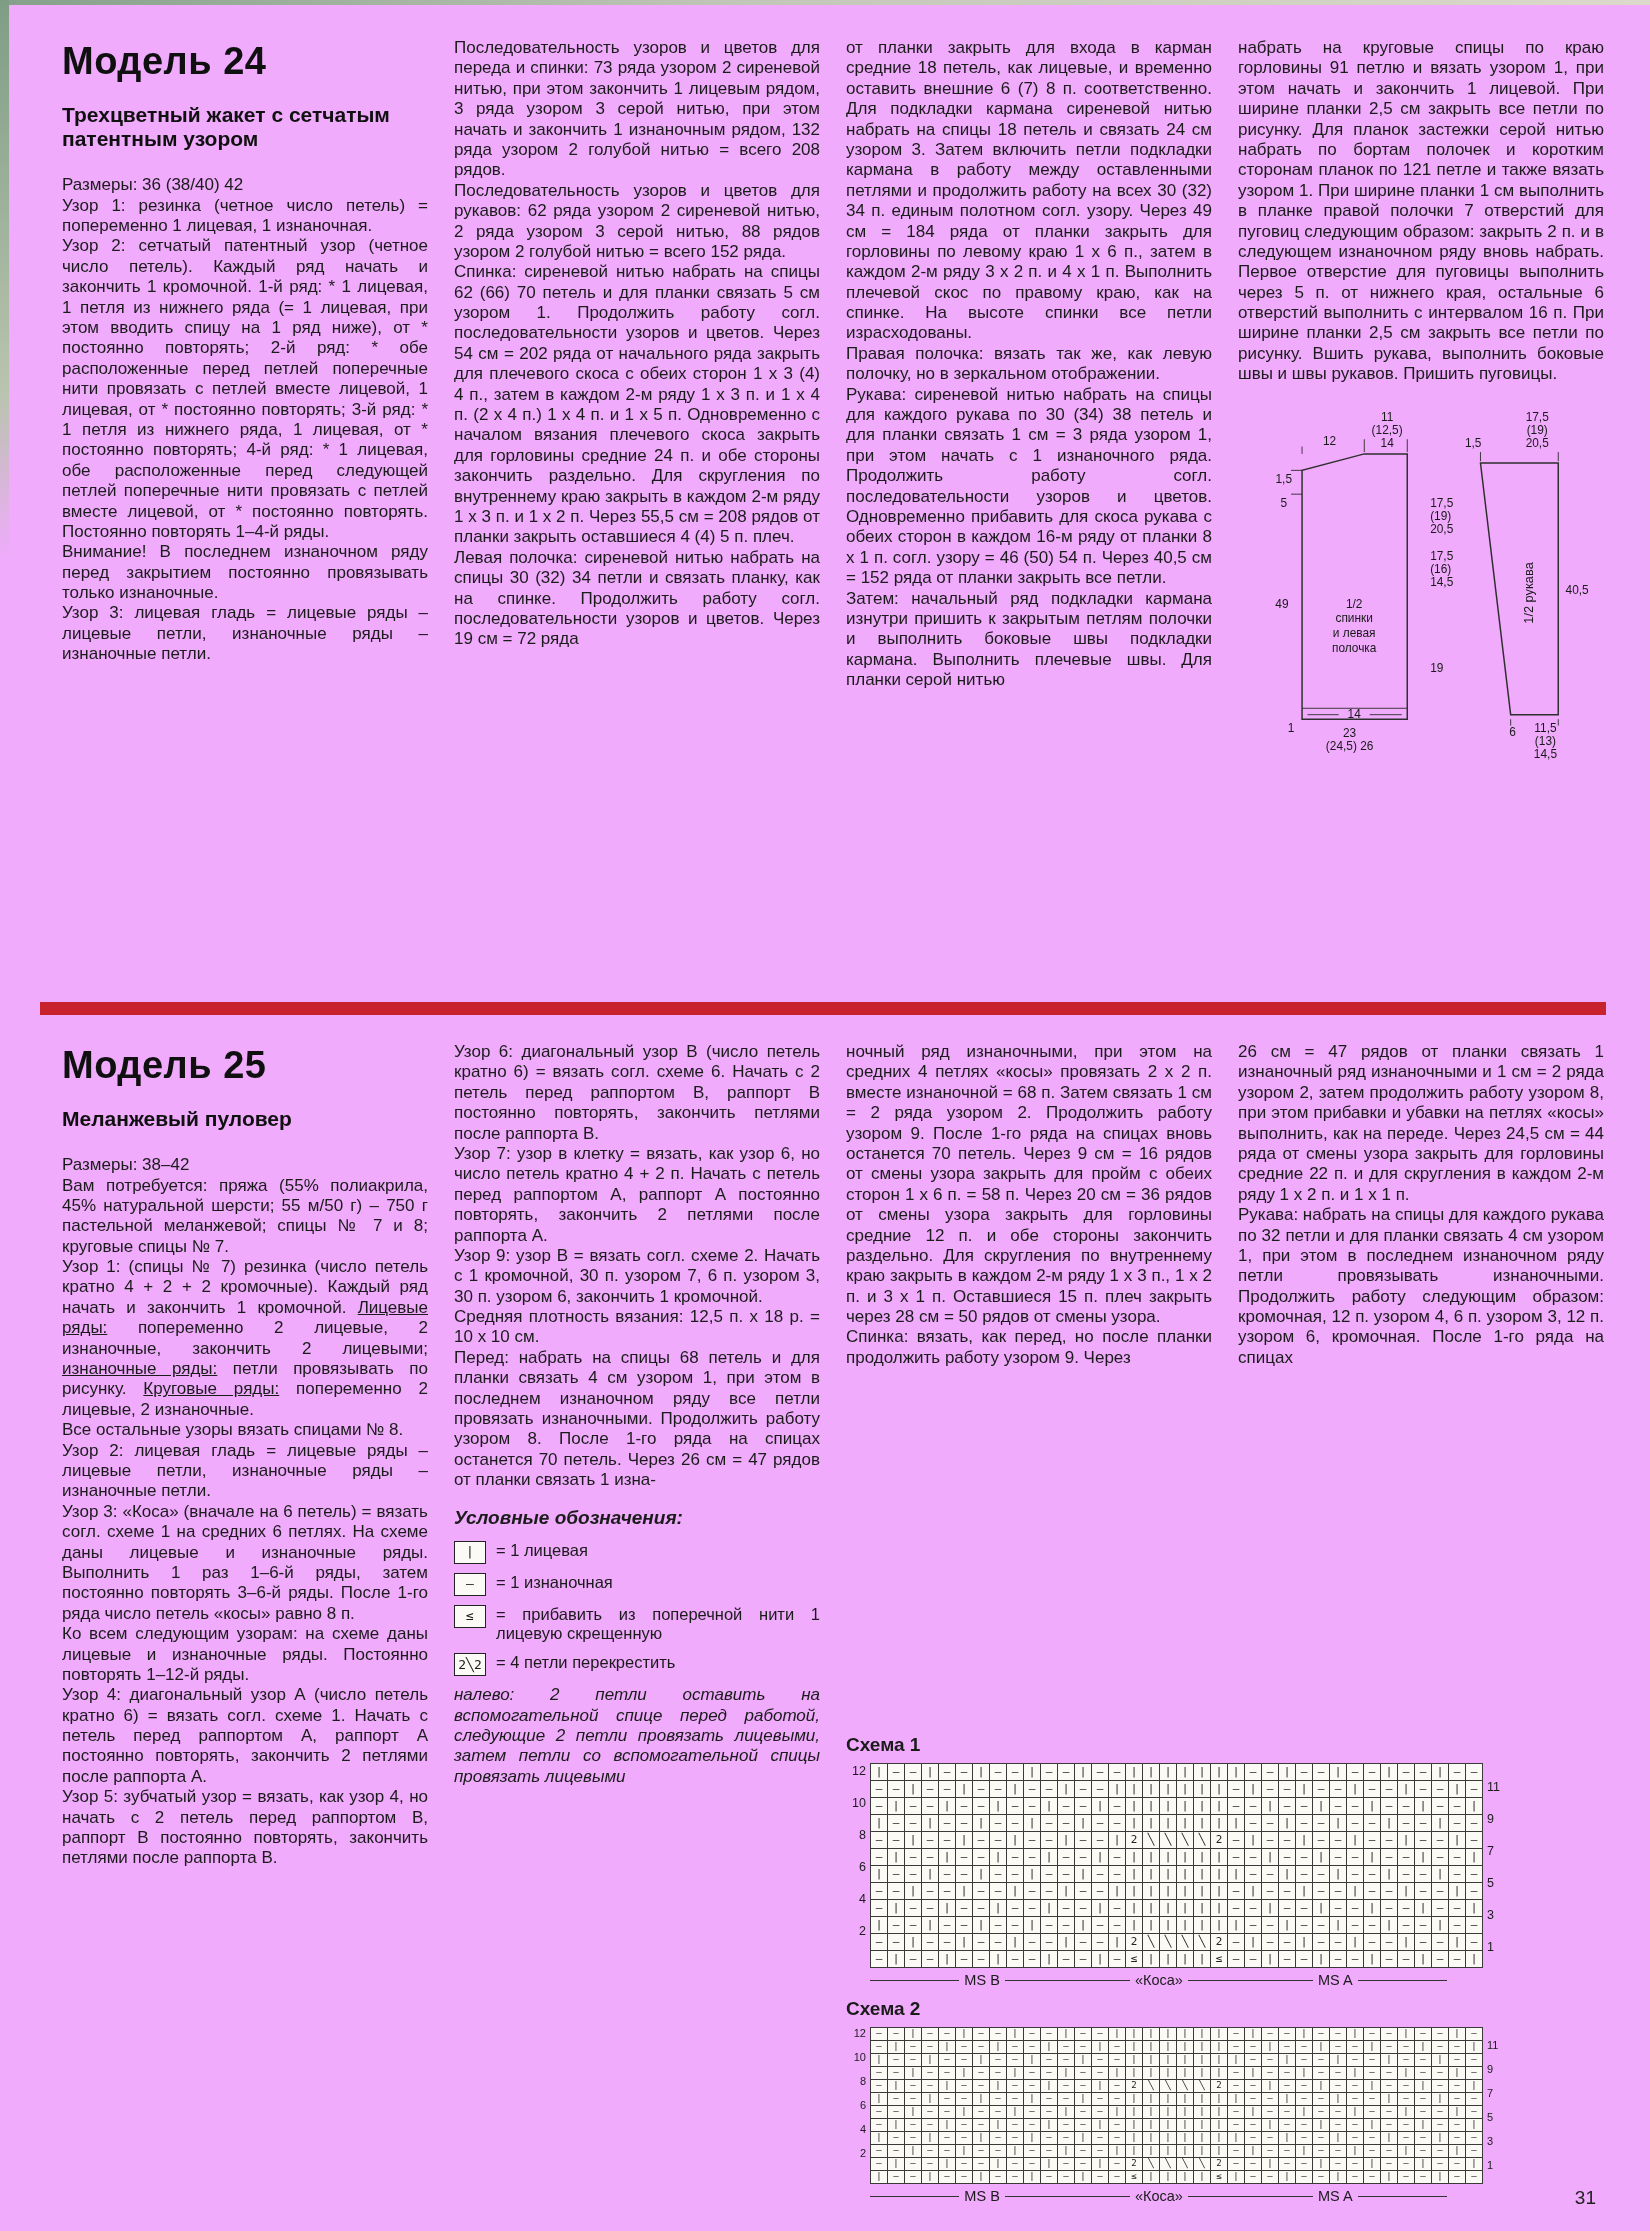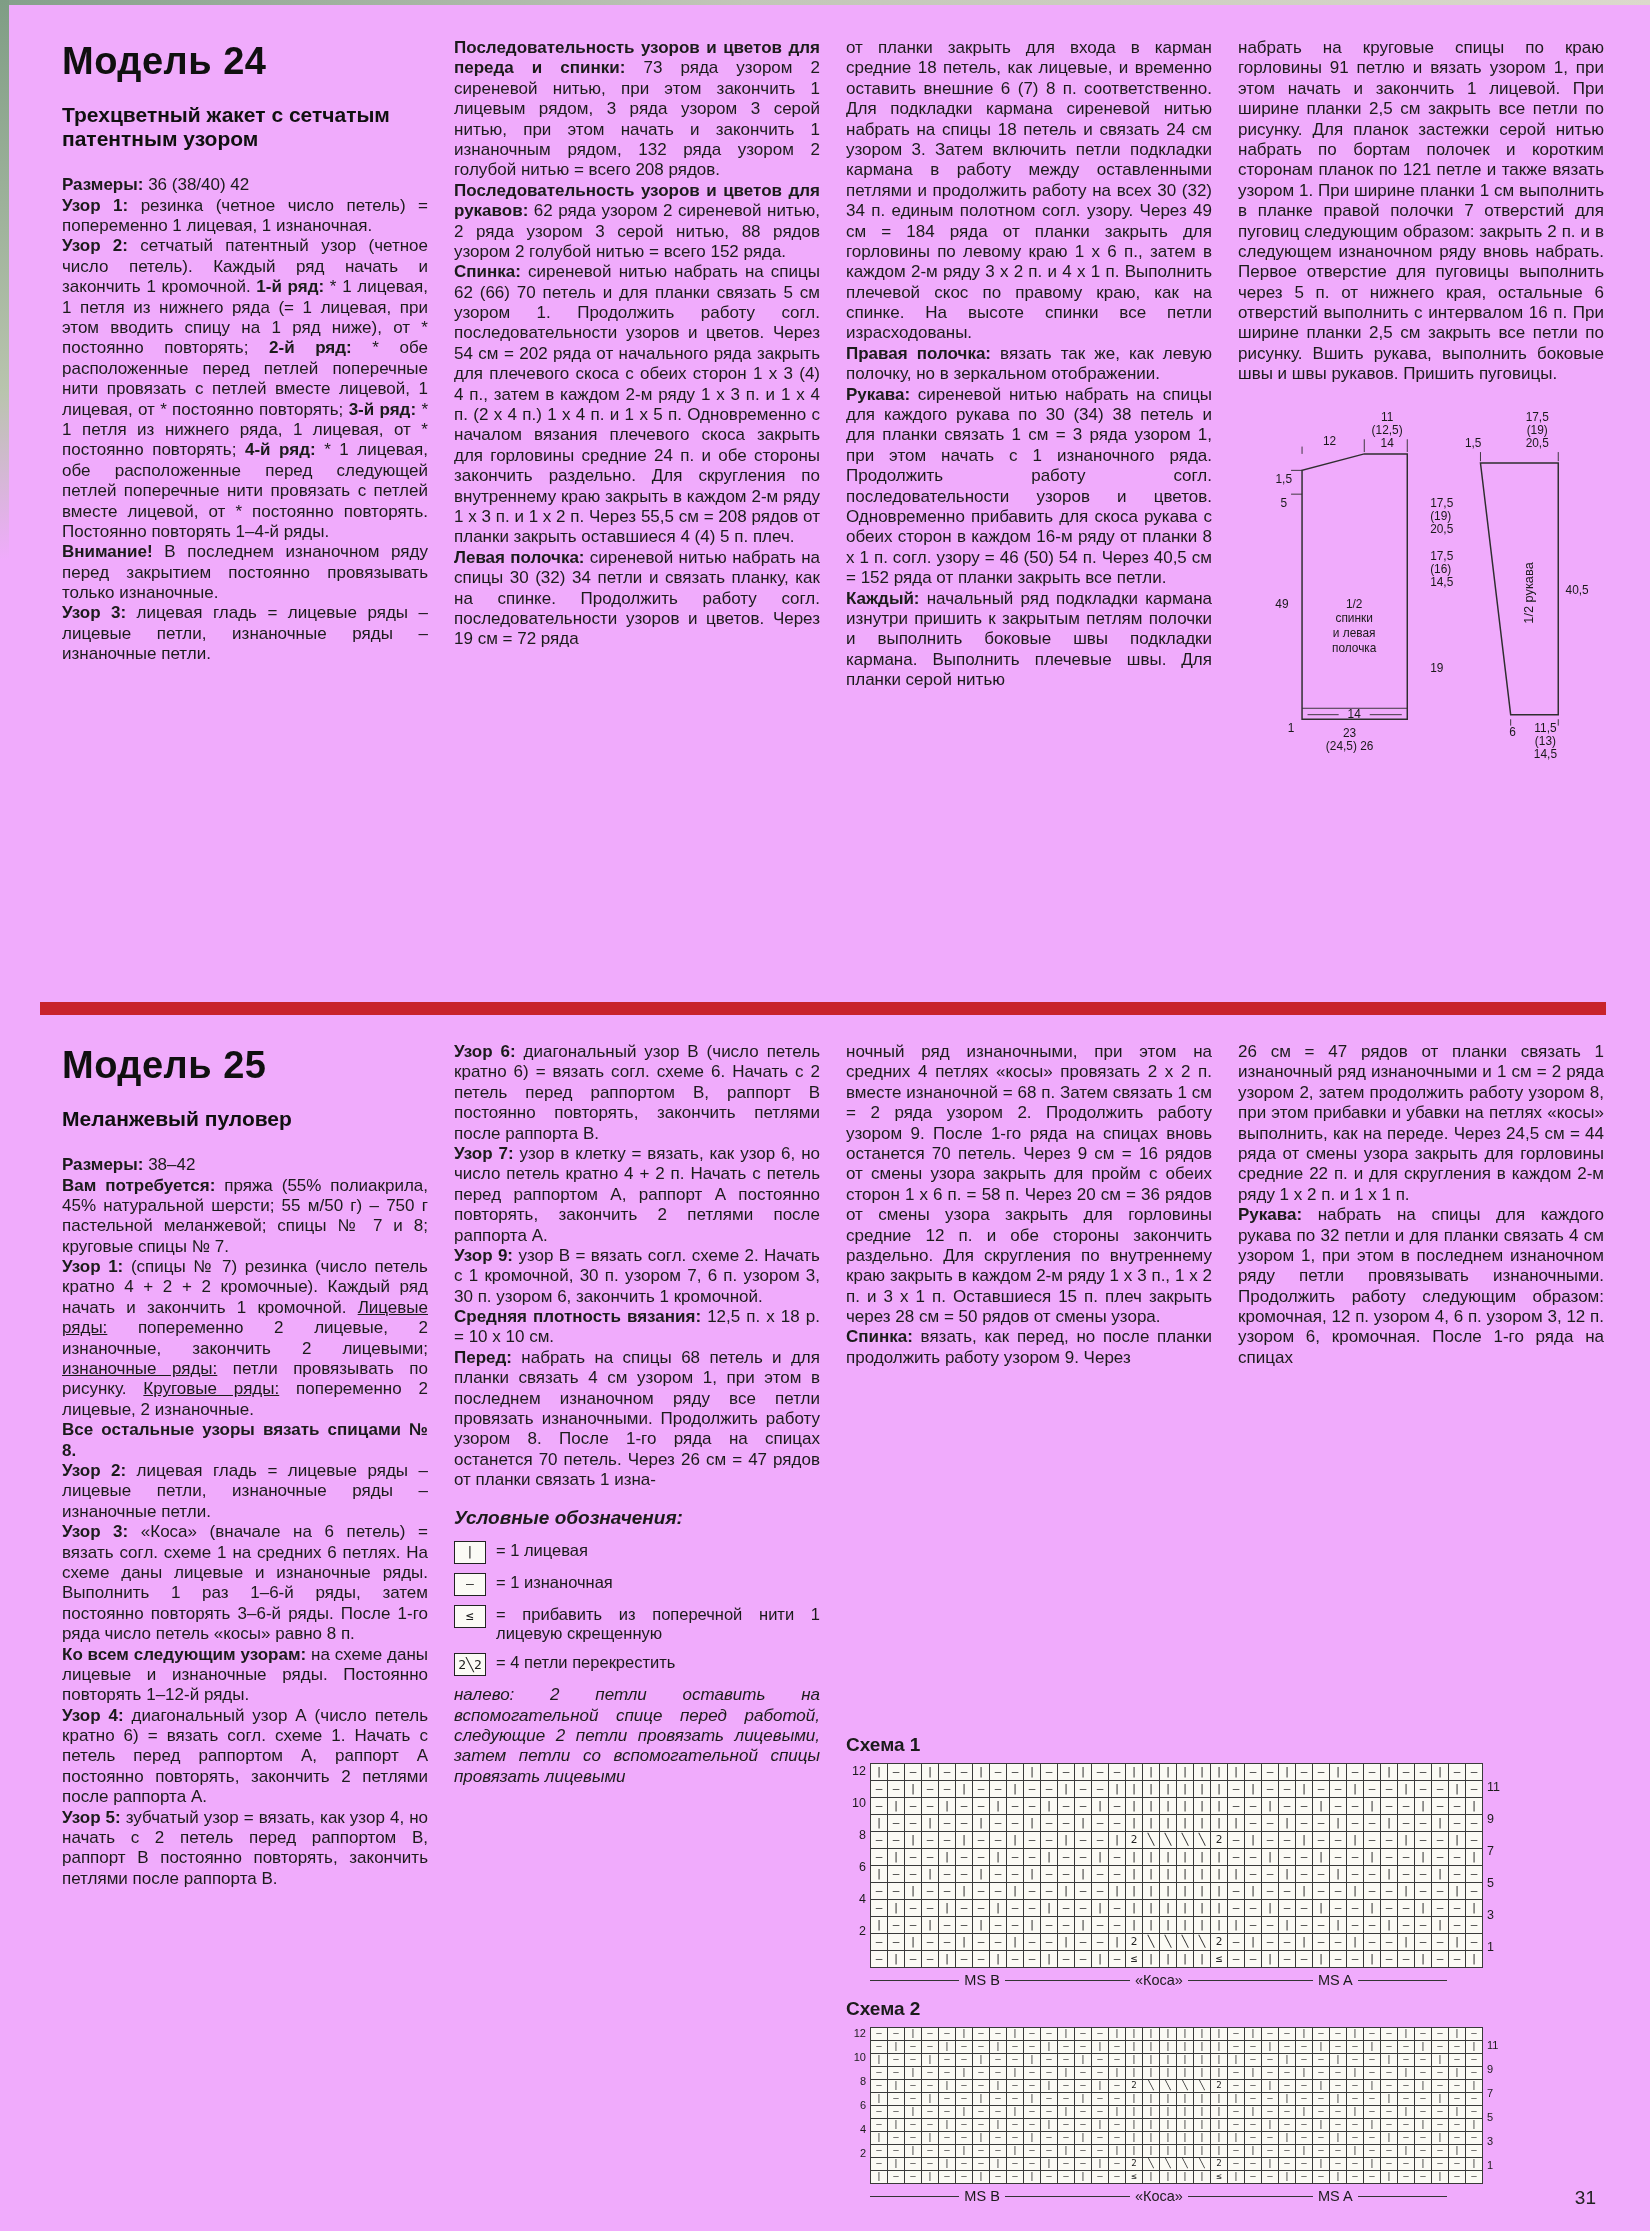--- a/index.html
+++ b/index.html
@@ -10,21 +10,21 @@
   .edge-left{position:absolute;left:0;top:0;width:9px;height:560px;
         background:linear-gradient(180deg,#7f9d85,#b9c4ae 70%,rgba(185,196,174,0));}
   .model{position:absolute;left:62px;right:46px;display:grid;
          grid-template-columns:repeat(4,1fr);column-gap:26px;}
   .model-1{top:38px;height:958px;}
   .model-2{top:1042px;height:1175px;}
   .divider{position:absolute;left:40px;right:44px;top:1002px;height:13px;background:#c8232c;}
   h1{font-size:38px;font-weight:bold;margin:2px 0 20px;color:#101010;letter-spacing:.5px;}
   h2{font-size:21px;font-weight:bold;margin:0 0 24px;line-height:1.15;color:#101010;}
   .para{margin:0;font-size:17px;line-height:1.2;text-align:justify;}
-  .sb{font-weight:bold;}
+  .sb{font-weight:normal;}
   .su{text-decoration:underline;}
   .si{font-style:italic;}
   .legend{margin-top:16px;}
   .legend-heading{font-weight:bold;font-style:italic;font-size:19px;margin:0 0 12px;}
   .legend-item{display:flex;align-items:flex-start;margin:0 0 9px;font-size:16.5px;line-height:1.2;}
   .legend-sym{display:inline-flex;min-width:24px;height:21px;border:1.5px solid #222;
         align-items:center;justify-content:center;font-size:13px;margin-right:10px;
         padding:0 3px;font-family:"DejaVu Sans Mono",monospace;flex:0 0 auto;background:#fbfaf5;}
   .legend-text{flex:1;text-align:justify;}
   .right-half{grid-column:3/5;position:relative;}
@@ -77,21 +77,21 @@
           <p class="para"><span class="sb">Последовательность узоров и цветов для рукавов:</span><span> 62 ряда узором 2 сиреневой нитью, 2 ряда узором 3 серой нитью, 88 рядов узором 2 голубой нитью = всего 152 ряда.</span></p>
           <p class="para"><span class="sb">Спинка:</span><span> сиреневой нитью набрать на спицы 62 (66) 70 петель и для планки связать 5 см узором 1. Продолжить работу согл. последовательности узоров и цветов. Через 54 см = 202 ряда от начального ряда закрыть для плечевого скоса с обеих сторон 1 х 3 (4) 4 п., затем в каждом 2-м ряду 1 х 3 п. и 1 х 4 п. (2 х 4 п.) 1 х 4 п. и 1 х 5 п. Одновременно с началом вязания плечевого скоса закрыть для горловины средние 24 п. и обе стороны закончить раздельно. Для скругления по внутреннему краю закрыть в каждом 2-м ряду 1 х 3 п. и 1 х 2 п. Через 55,5 см = 208 рядов от планки закрыть оставшиеся 4 (4) 5 п. плеч.</span></p>
           <p class="para"><span class="sb">Левая полочка:</span><span> сиреневой нитью набрать на спицы 30 (32) 34 петли и связать планку, как на спинке. Продолжить работу согл. последовательности узоров и цветов. Через 19 см = 72 ряда</span></p>
         </div>
     </div>
     <div class="col">
       <div>
           <p class="para"><span>от планки закрыть для входа в карман средние 18 петель, как лицевые, и временно оставить внешние 6 (7) 8 п. соответственно. Для подкладки кармана сиреневой нитью набрать на спицы 18 петель и связать 24 см узором 3. Затем включить петли подкладки кармана в работу между оставленными петлями и продолжить работу на всех 30 (32) 34 п. единым полотном согл. узору. Через 49 см = 184 ряда от планки закрыть для горловины по левому краю 1 х 6 п., затем в каждом 2-м ряду 3 х 2 п. и 4 х 1 п. Выполнить плечевой скос по правому краю, как на спинке. На высоте спинки все петли израсходованы.</span></p>
           <p class="para"><span class="sb">Правая полочка:</span><span> вязать так же, как левую полочку, но в зеркальном отображении.</span></p>
           <p class="para"><span class="sb">Рукава:</span><span> сиреневой нитью набрать на спицы для каждого рукава по 30 (34) 38 петель и для планки связать 1 см = 3 ряда узором 1, при этом начать с 1 изнаночного ряда. Продолжить работу согл. последовательности узоров и цветов. Одновременно прибавить для скоса рукава с обеих сторон в каждом 16-м ряду от планки 8 х 1 п. согл. узору = 46 (50) 54 п. Через 40,5 см = 152 ряда от планки закрыть все петли.</span></p>
-          <p class="para"><span class="sb">Каждый:</span><span> начальный ряд подкладки кармана изнутри пришить к закрытым петлям полочки и выполнить боковые швы подкладки кармана. Выполнить плечевые швы. Для планки серой нитью</span></p>
+          <p class="para"><span class="sb">Затем:</span><span> начальный ряд подкладки кармана изнутри пришить к закрытым петлям полочки и выполнить боковые швы подкладки кармана. Выполнить плечевые швы. Для планки серой нитью</span></p>
         </div>
     </div>
     <div class="col">
       <div>
           <p class="para"><span>набрать на круговые спицы по краю горловины 91 петлю и вязать узором 1, при этом начать и закончить 1 лицевой. При ширине планки 2,5 см закрыть все петли по рисунку. Для планок застежки серой нитью набрать по бортам полочек и коротким сторонам планок по 121 петле и также вязать узором 1. При ширине планки 1 см выполнить в планке правой полочки 7 отверстий для пуговиц следующим образом: закрыть 2 п. и в следующем изнаночном ряду вновь набрать. Первое отверстие для пуговицы выполнить через 5 п. от нижнего края, остальные 6 отверстий выполнить с интервалом 16 п. При ширине планки 2,5 см закрыть все петли по рисунку. Вшить рукава, выполнить боковые швы и швы рукавов. Пришить пуговицы.</span></p>
         </div>
 
       <svg class="schematic" viewBox="0 0 400 400">
 
         <path class="piece" d="M70,350 L70,78 L138,60 L185,60 L185,350 Z"></path>

